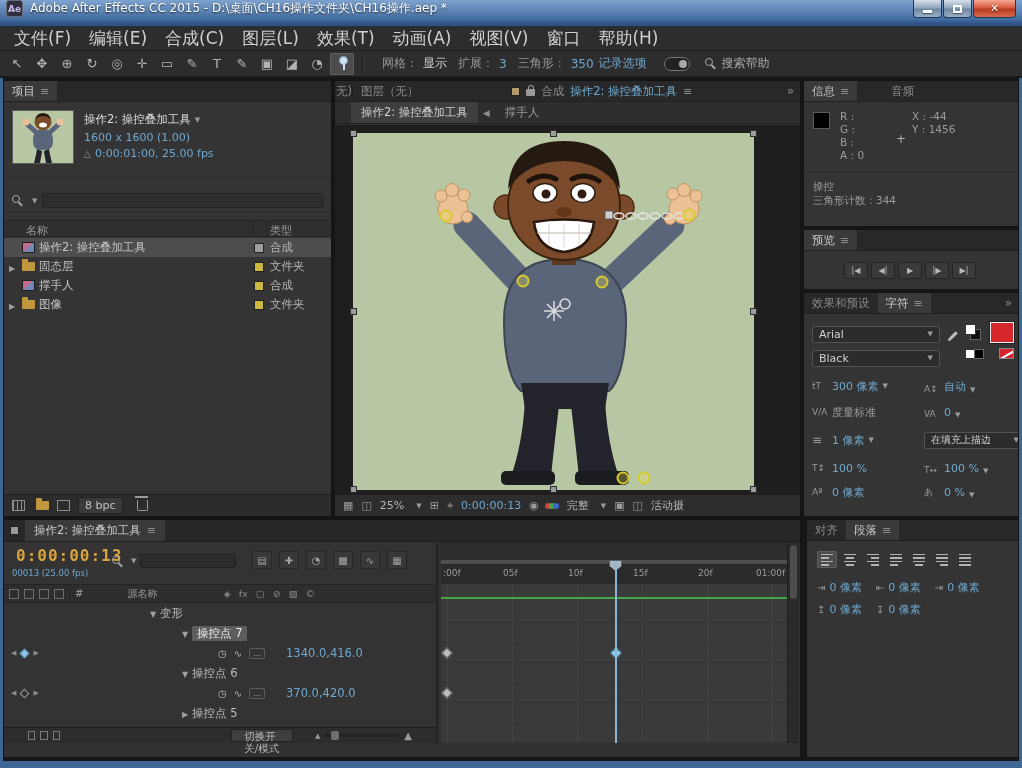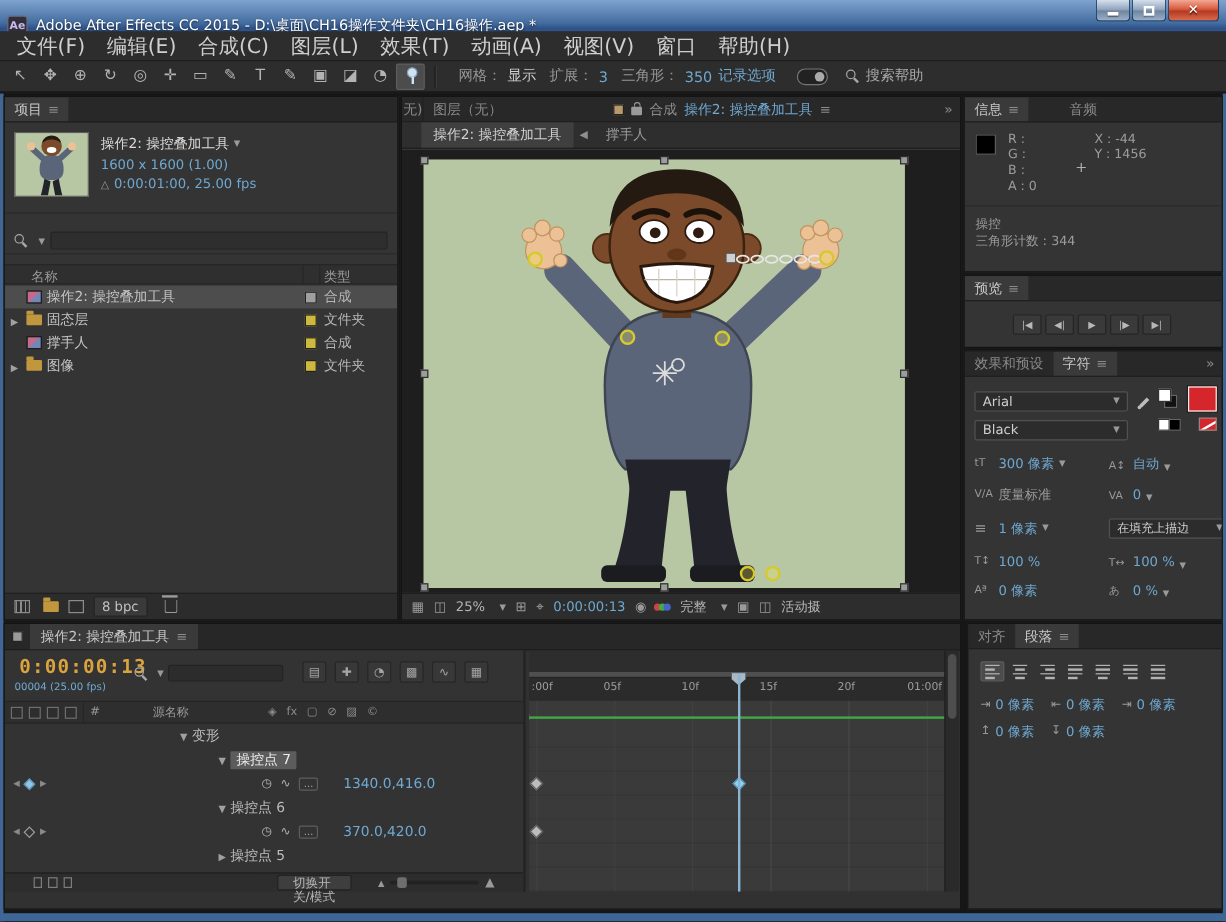--- a/index.html
+++ b/index.html
@@ -1,20 +1,20 @@
 <!DOCTYPE html>
 <html><head>
 <meta charset="utf-8">
 <style>
 *{margin:0;padding:0;box-sizing:border-box}
 html,body{width:1022px;height:768px;overflow:hidden}
 body{background:#101010;font-family:"DejaVu Sans","Liberation Sans",sans-serif;font-size:12px;color:#c8c8c8;position:relative}
 .cyan{color:#6fa8d0}.dim{color:#8c8c8c}
 
-.titlebar{position:absolute;left:0;top:0;width:1022px;height:44px;background:linear-gradient(180deg,#7ea3cf 0%,#436c9f 45%,#2e5288 55%,#38608f 100%);display:flex;align-items:center;padding:0 6px;border-bottom:1px solid #1c3a60}
+.titlebar{position:absolute;left:0;top:0;width:1022px;height:44px;background:linear-gradient(180deg,#7ea3cf 0%,#436c9f 45%,#2e5288 55%,#38608f 100%);display:flex;padding:0 6px;border-bottom:1px solid #1c3a60}
 .appicon{width:17px;height:17px;background:#30303c;color:#cdb8ee;font-weight:bold;font-size:9px;display:flex;align-items:center;justify-content:center;border-radius:3px;border:1px solid #6b6b7b;flex:0 0 auto}
 .wtitle{color:#fff;font-size:12px;margin-left:7px;white-space:nowrap;overflow:hidden;text-shadow:0 1px 2px rgba(0,0,0,.7);flex:1}
 .winbtns{display:flex;align-self:flex-start}
 .wb{width:29px;height:18px;margin-left:1px;border:1px solid #1c3a5e;border-top:none;border-radius:0 0 4px 4px;background:linear-gradient(#d6dfeb,#93a7c0 45%,#70869f 55%,#9cb0c8);display:flex;align-items:center;justify-content:center}
 .wb.close{width:43px;background:linear-gradient(#f2a893,#d85a3e 45%,#b43a20 55%,#d96a4e)}
 .glyph-min{width:9px;height:3px;background:#fff;box-shadow:0 1px 1px rgba(0,0,0,.5);margin-top:5px}
 .glyph-max{width:9px;height:8px;border:2px solid #fff;box-shadow:0 1px 1px rgba(0,0,0,.4)}
 .glyph-close{color:#fff;font-size:11px;font-weight:bold;text-shadow:0 1px 1px rgba(0,0,0,.6)}
 .glyph-close::before{content:"\2715"}
 .menubar{position:absolute;left:0;top:26px;width:1022px;height:25px;background:#2d2d2d;border-bottom:1px solid #1f1f1f;display:flex;align-items:center;padding-left:5px}
@@ -718,21 +718,21 @@
     <div class="tl-tabbar">
       <span class="pane-sq"></span>
       <div class="tl-tab">
         <span>操作2: 操控叠加工具</span>
         <span class="hamb"></span>
       </div>
     </div>
     <div class="tl-main">
       <div class="tl-left">
         <div class="tl-time">0:00:00:13</div>
-        <div class="tl-frames">00004 (25.00 fps)</div>
+        <div class="tl-frames">00013 (25.00 fps)</div>
         <div class="tl-search">
           <span class="mag"></span>
           <span class="dd"></span>
           <span class="tl-searchbox"></span>
         </div>
         <div class="tl-icons">
           <span class="tli">▤</span>
           <span class="tli">✚</span>
           <span class="tli">◔</span>
           <span class="tli">▩</span>

